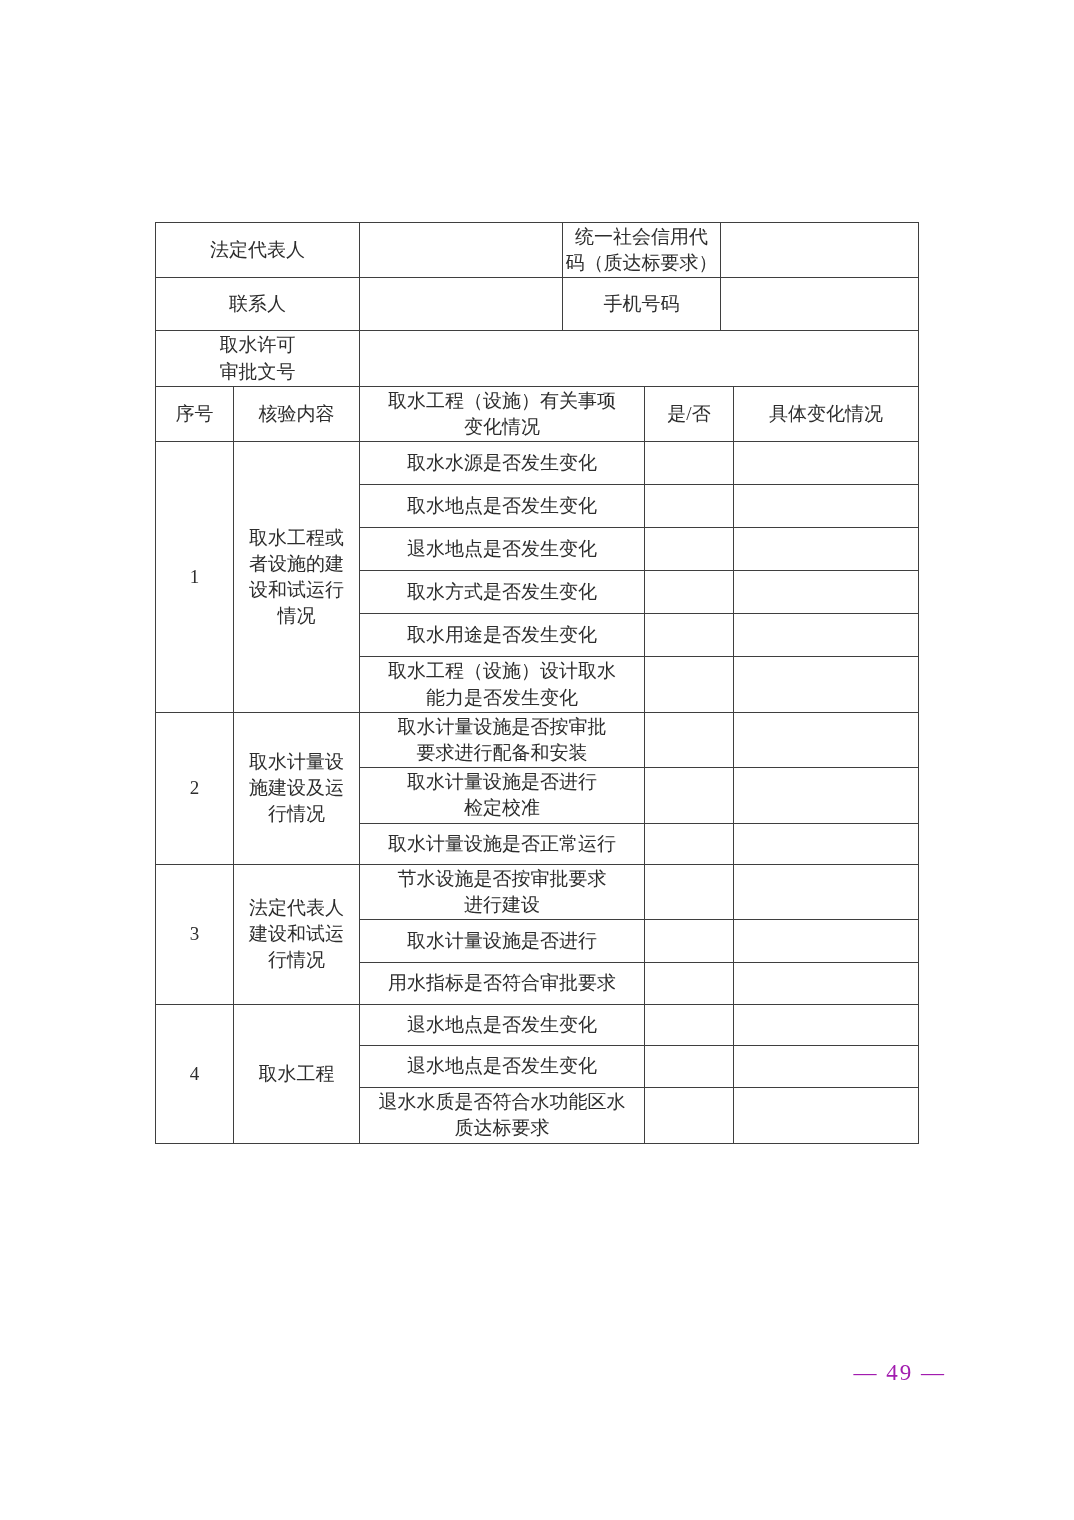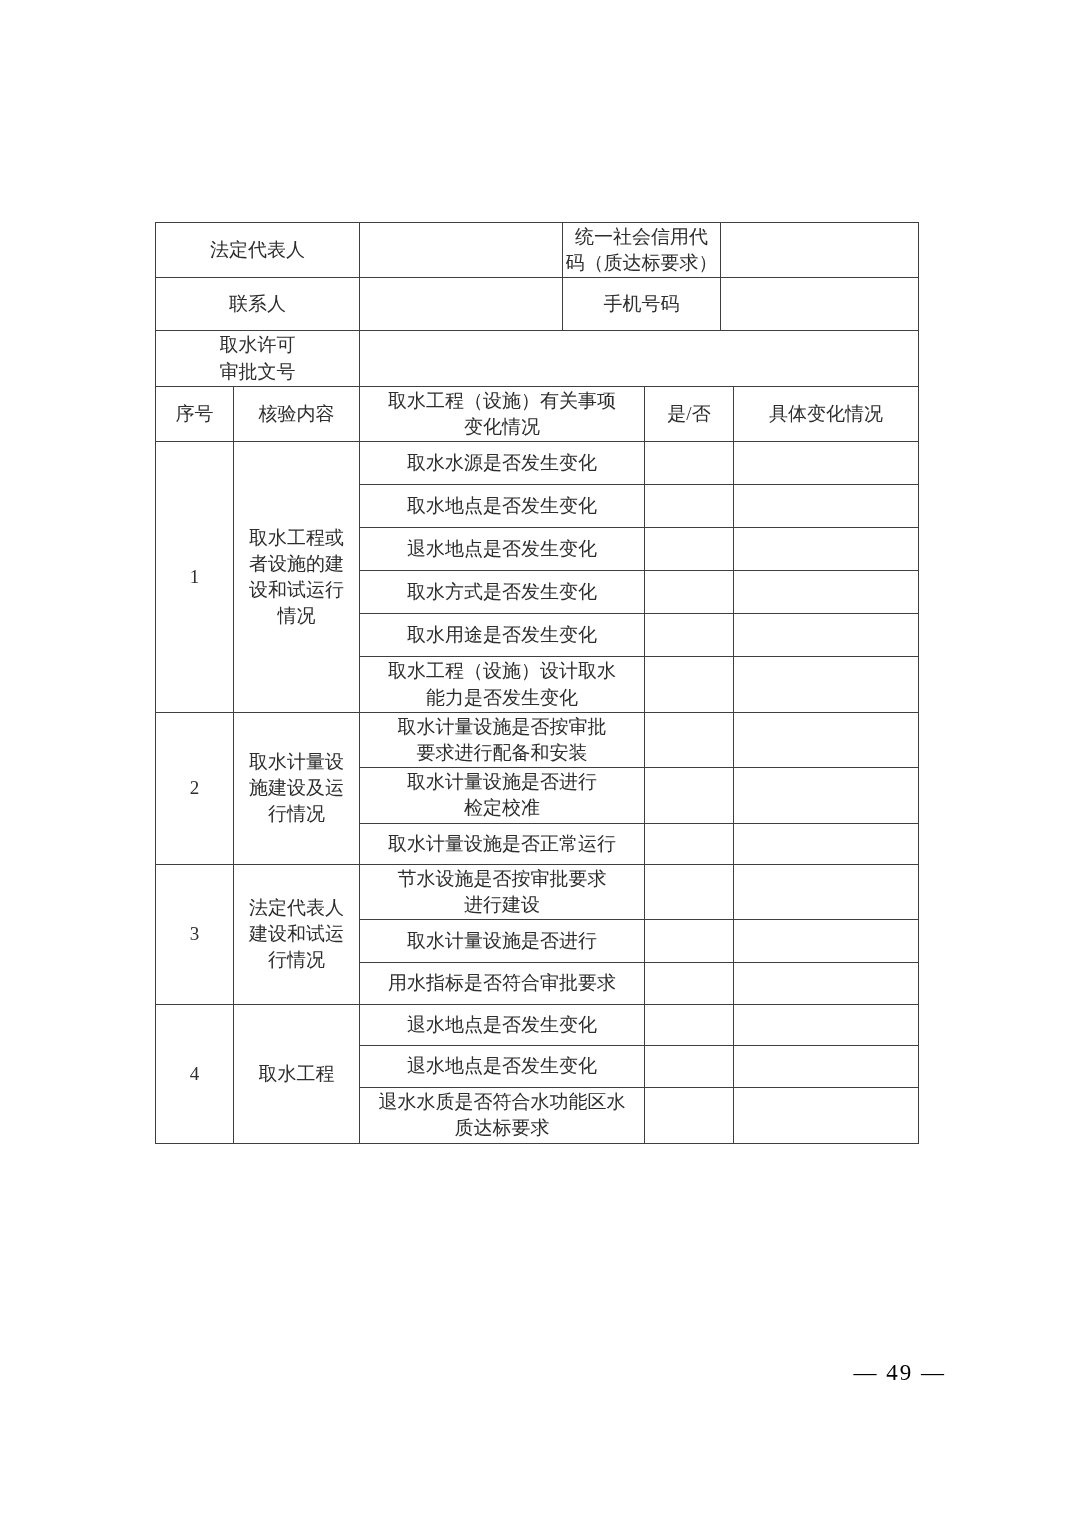--- a/index.html
+++ b/index.html
@@ -29,21 +29,21 @@
     white-space: pre-line;
     padding: 1px 2px;
     overflow: hidden;
   }
   .pageno {
     position: absolute;
     top: 1360px;
     right: 128px;
     font-size: 23px;
     letter-spacing: 2px;
-    color: #000000;
+    color: #a21caf;
   }
 </style>
 </head>
 <body>
 
 <div class="sheet">
 
   <table class="form">
     <colgroup>
       <col style="width:78px">

